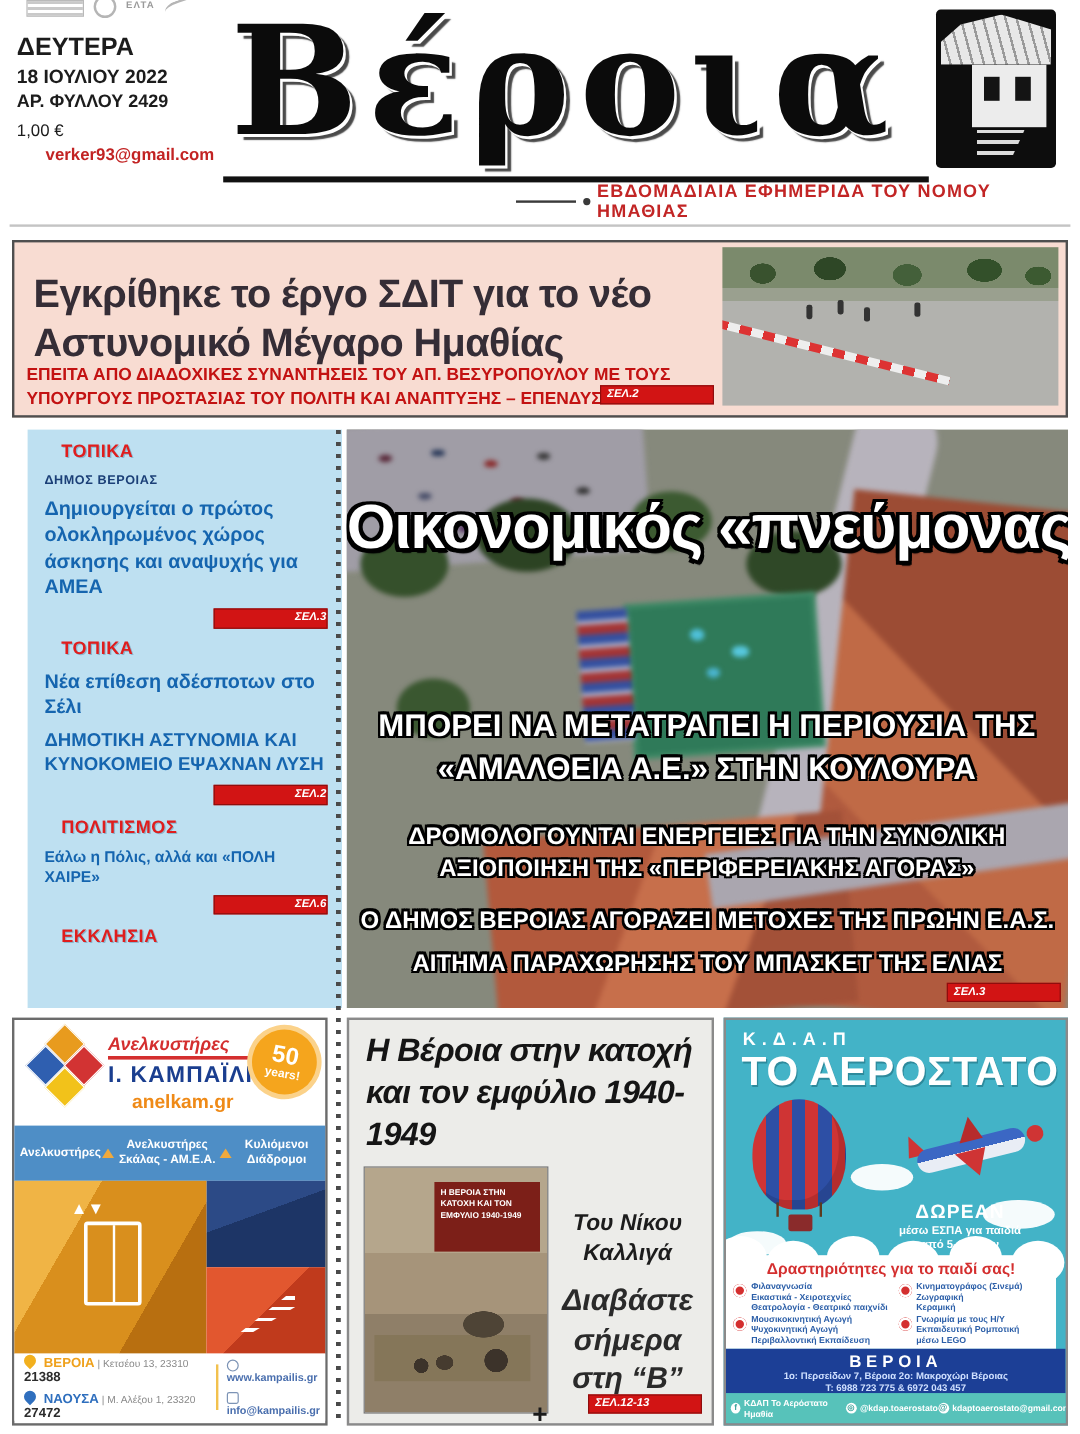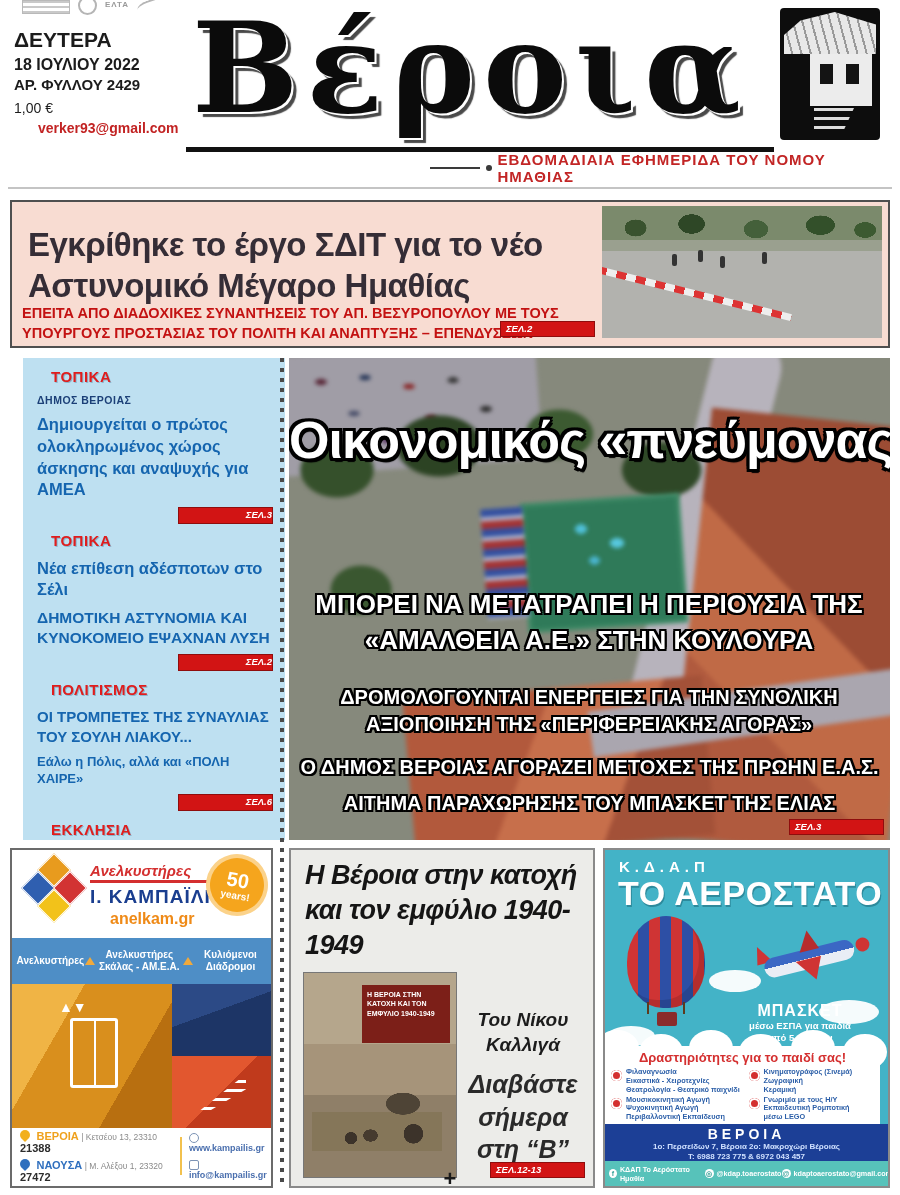--- a/index.html
+++ b/index.html
@@ -281,21 +281,20 @@
     <div class="sb-kicker" style="margin-top:9px;">ΔΗΜΟΣ ΒΕΡΟΙΑΣ</div>
     <div class="sb-head" style="font-size:16.5px;margin-top:8px;">Δημιουργείται ο πρώτος ολοκληρωμένος χώρος άσκησης και αναψυχής για ΑΜΕΑ</div>
     <div class="sb-tagrow"><span class="ptag">ΣΕΛ.3</span></div>
 
     <div class="sb-label" style="margin-top:8px;padding-left:14px;">ΤΟΠΙΚΑ</div>
     <div class="sb-head" style="font-size:16.5px;margin-top:9px;">Νέα επίθεση αδέσποτων στο Σέλι</div>
     <div class="sb-sub" style="font-size:15.5px;margin-top:7px;">ΔΗΜΟΤΙΚΗ ΑΣΤΥΝΟΜΙΑ ΚΑΙ ΚΥΝΟΚΟΜΕΙΟ ΕΨΑΧΝΑΝ ΛΥΣΗ</div>
     <div class="sb-tagrow"><span class="ptag">ΣΕΛ.2</span></div>
 
     <div class="sb-label" style="margin-top:10px;padding-left:14px;">ΠΟΛΙΤΙΣΜΟΣ</div>
-    <div class="sb-head" style="font-size:15px;margin-top:9px;">ΟΙ ΤΡΟΜΠΕΤΕΣ ΤΗΣ ΣΥΝΑΥΛΙΑΣ ΤΟΥ ΣΟΥΛΗ ΛΙΑΚΟΥ...</div>
     <div class="sb-sub" style="font-size:13px;margin-top:8px;">Εάλω η Πόλις, αλλά και «ΠΟΛΗ ΧΑΙΡΕ»</div>
     <div class="sb-tagrow"><span class="ptag">ΣΕΛ.6</span></div>
 
     <div class="sb-label" style="margin-top:10px;padding-left:14px;">ΕΚΚΛΗΣΙΑ</div>
 
   </div>
 
   <div class="abs dotline"></div>
 
   <div class="abs mainphoto">
@@ -409,21 +408,21 @@
 
     <div class="plane">
       <div class="plane-tail"></div>
       <div class="plane-body"></div>
       <div class="plane-wing"></div>
       <div class="plane-wing2"></div>
       <div class="plane-nose"></div>
     </div>
 
     <div class="kd-free">
-      <div class="kd-free-main">ΜΠΑΣΚΕΤ</div>
+      <div class="kd-free-main">ΔΩΡΕΑΝ</div>
       <div class="kd-free-sub" style="white-space:pre-line;">μέσω ΕΣΠΑ για παιδιά
 από 5-12 ετών</div>
     </div>
 
     <div class="kd-white">
       <div class="scallop" style="left:-10px;"></div>
       <div class="scallop" style="left:34px;top:-12px;"></div>
       <div class="scallop" style="left:84px;"></div>
       <div class="scallop" style="left:134px;top:-12px;"></div>
       <div class="scallop" style="left:186px;"></div>

